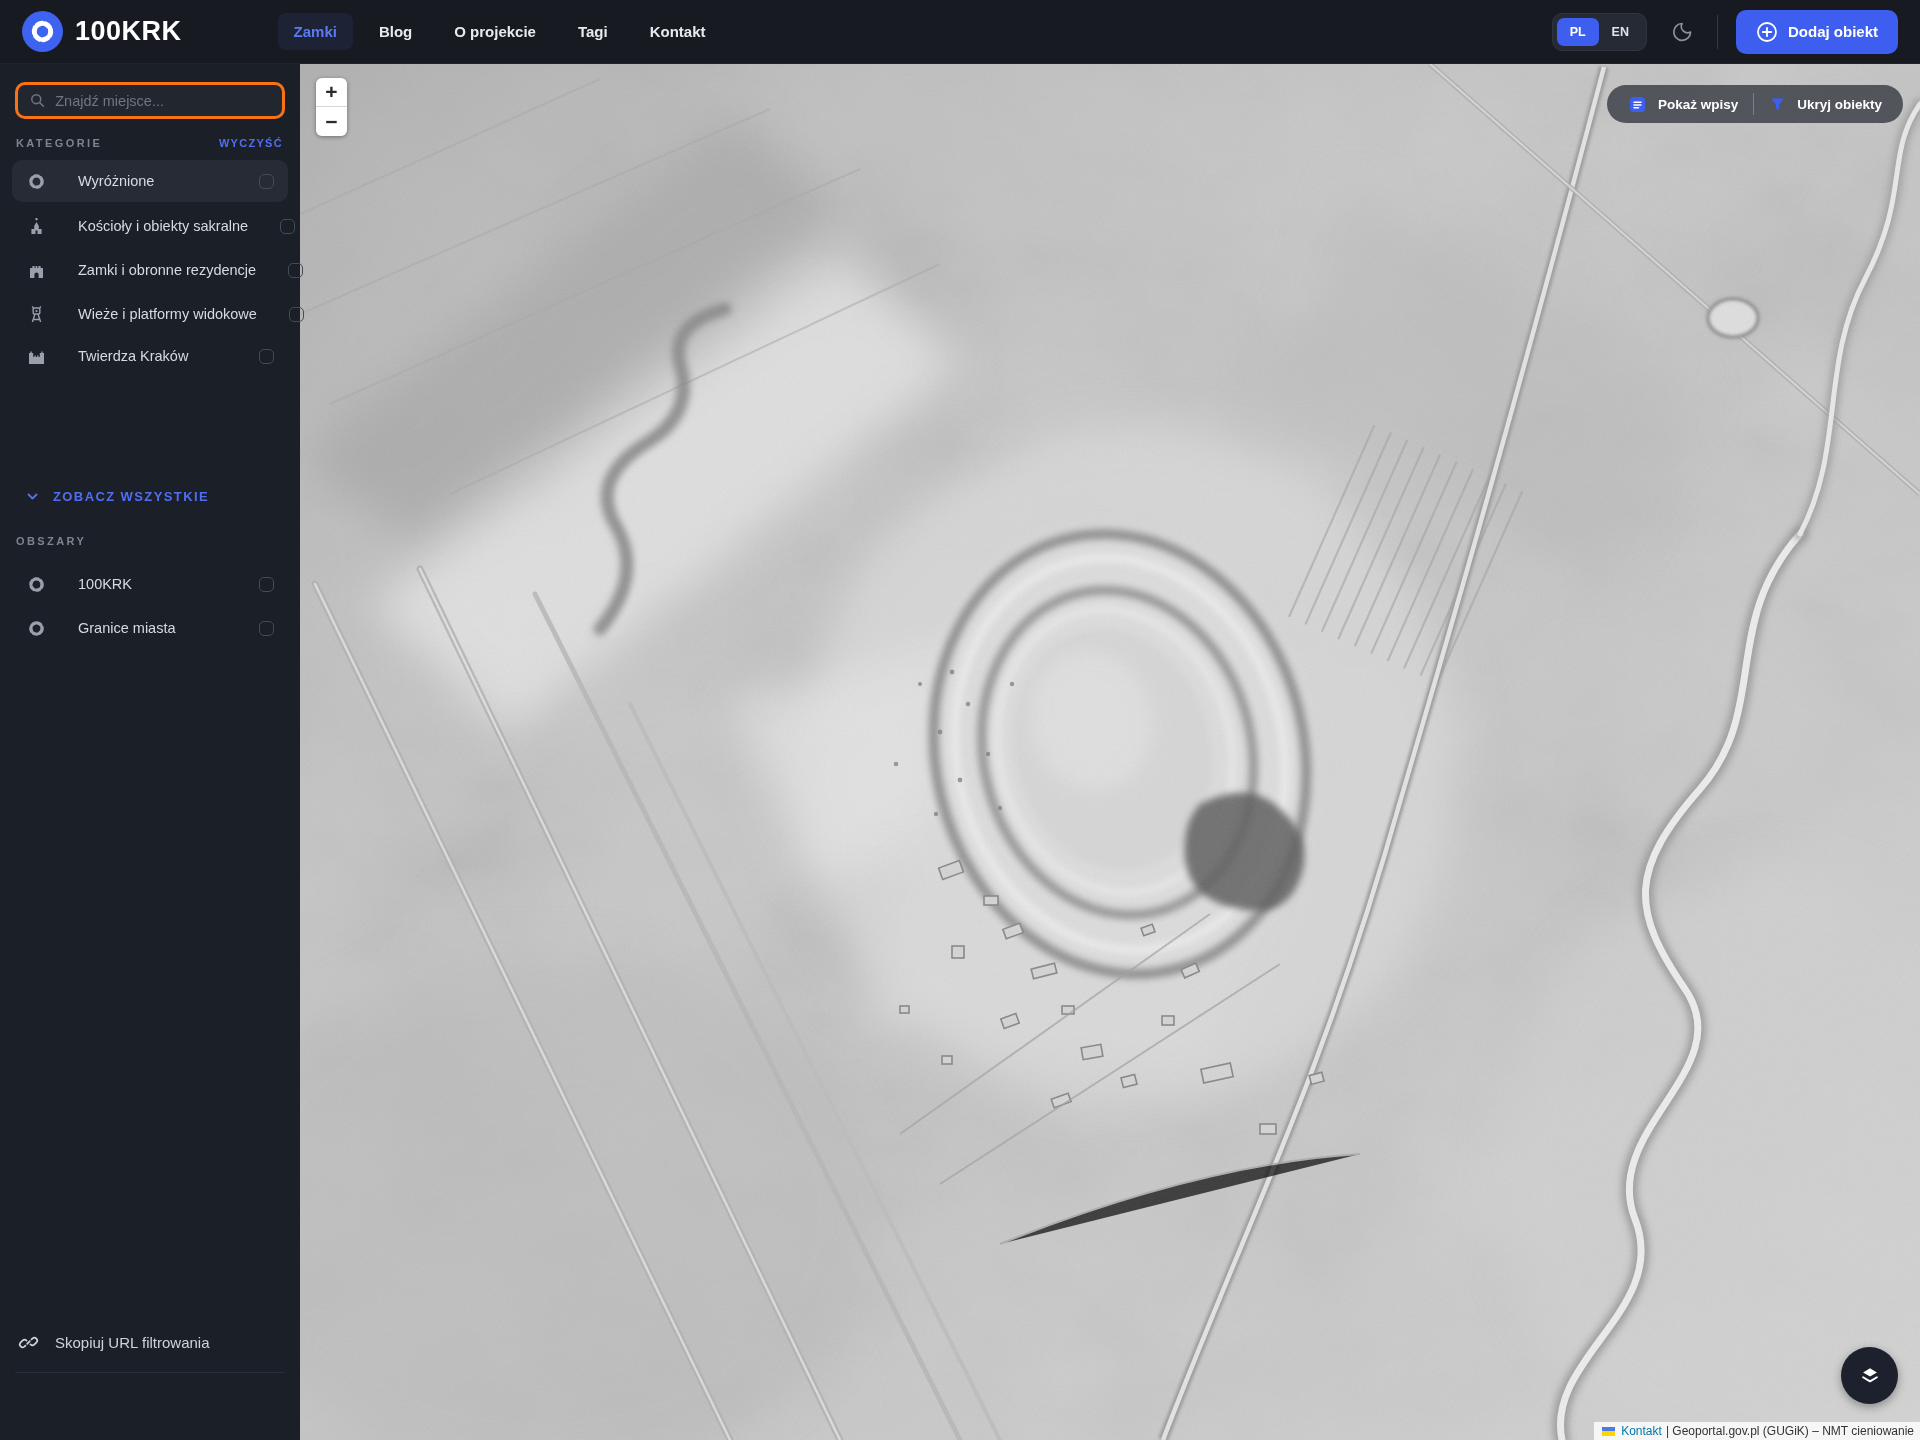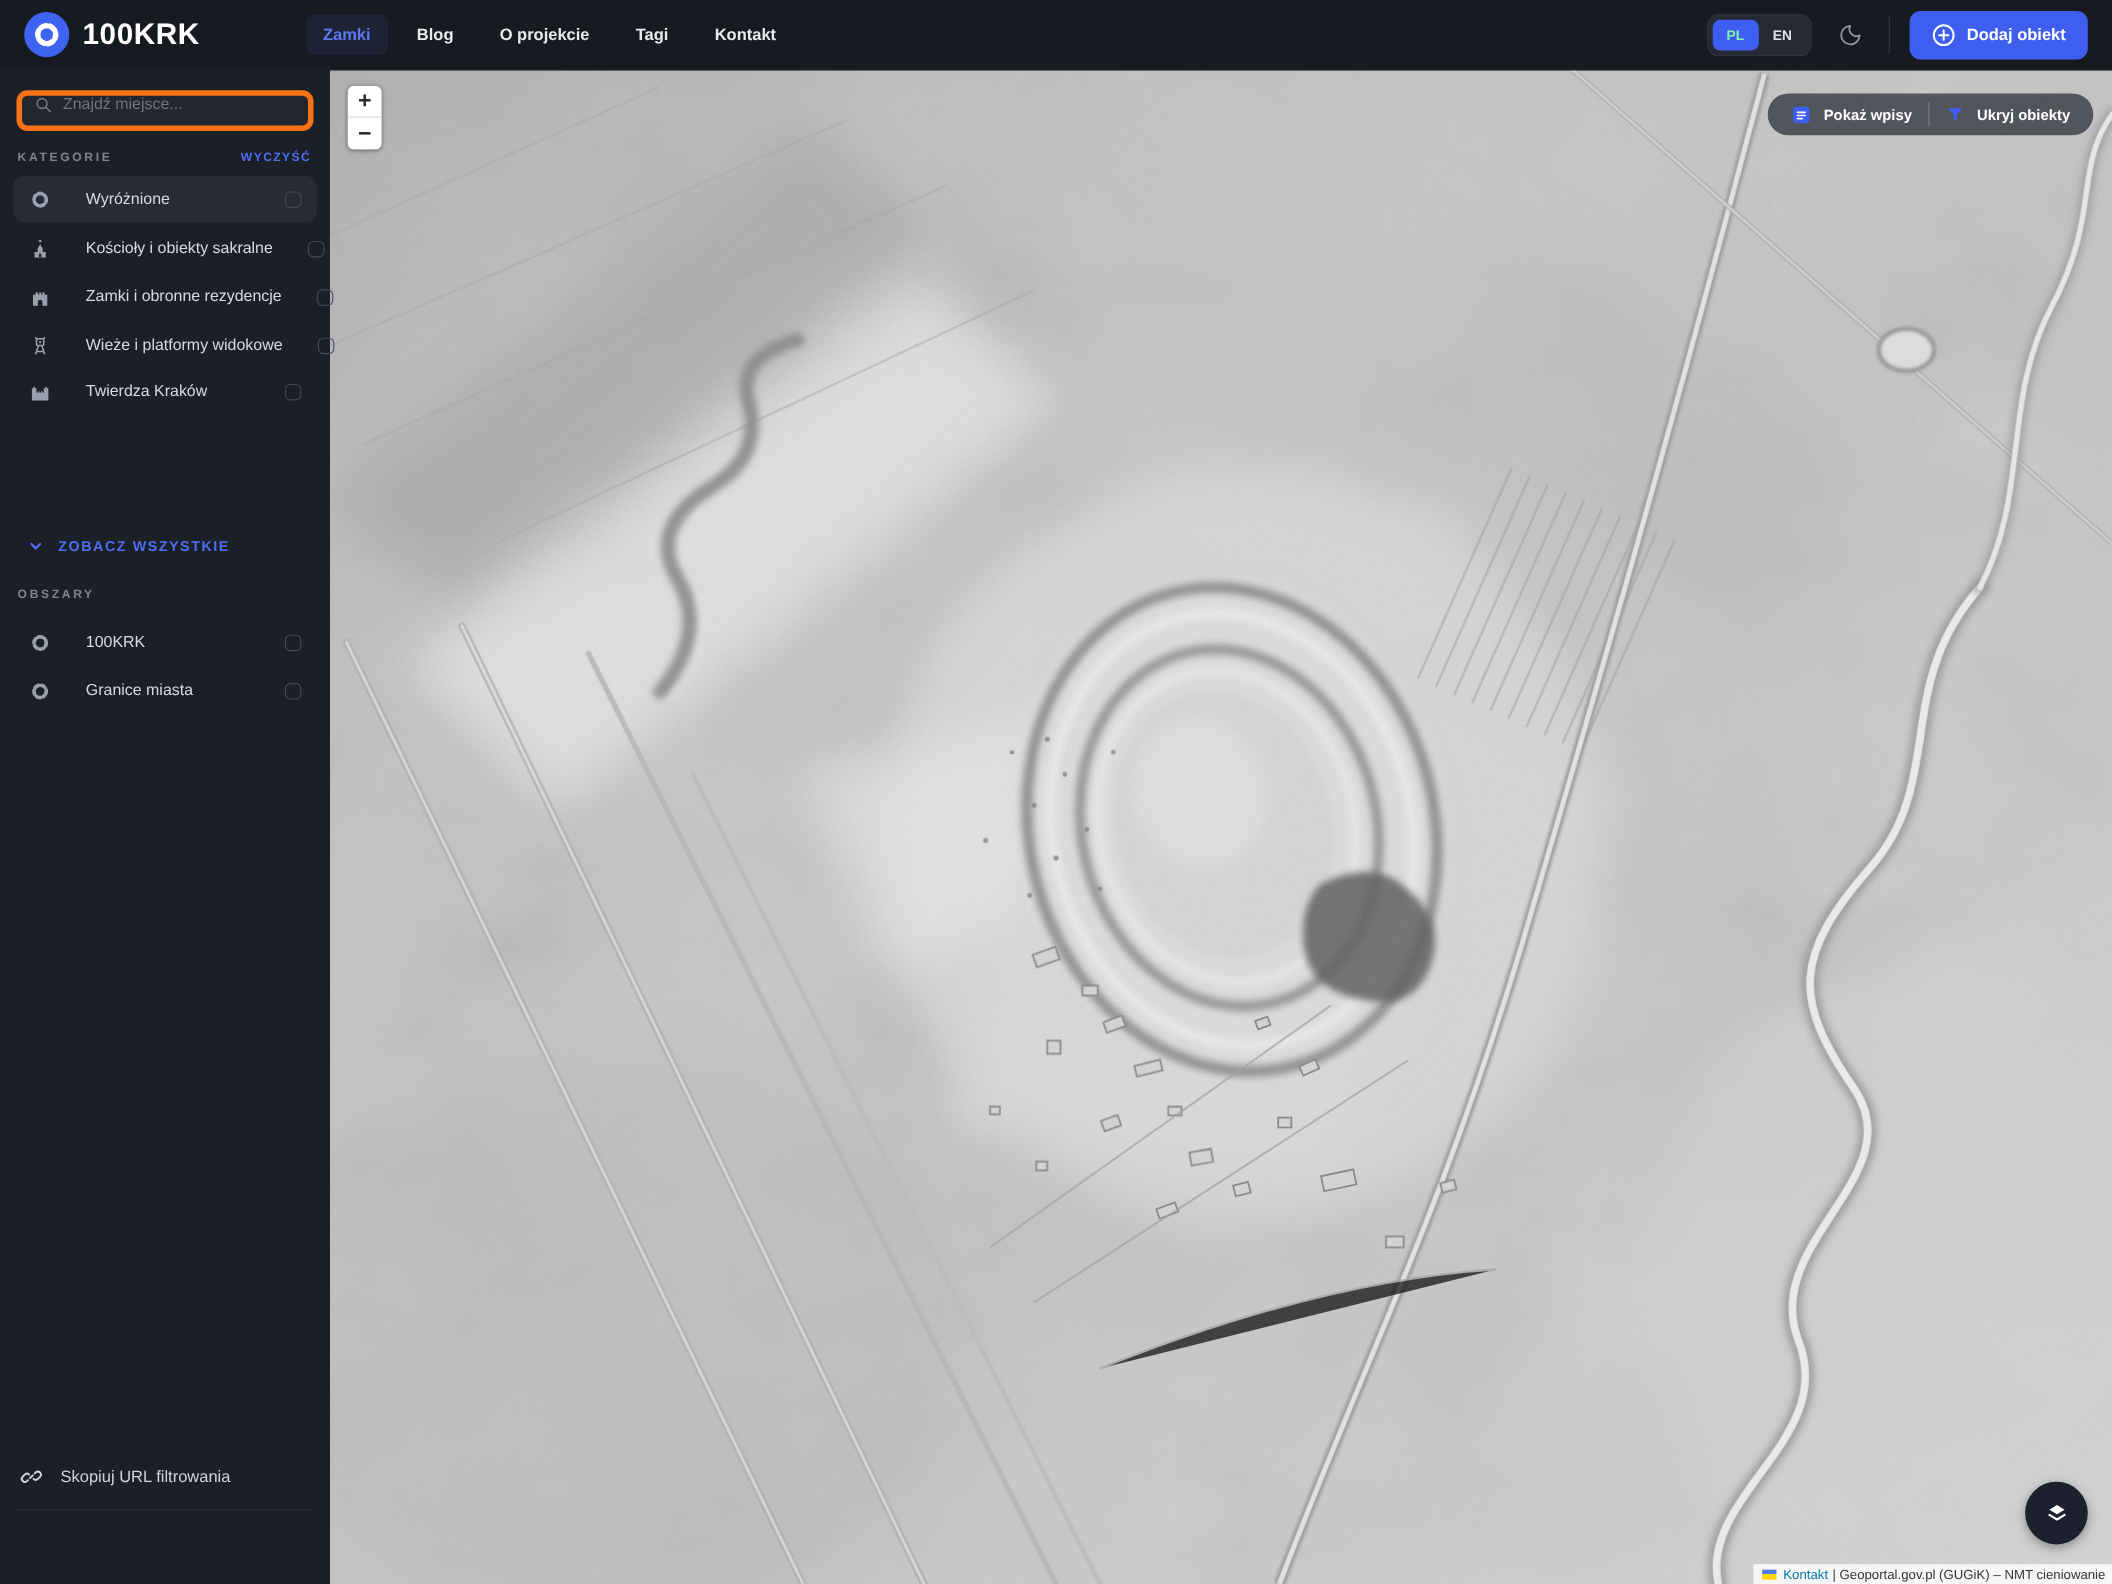--- a/index.html
+++ b/index.html
@@ -12,30 +12,30 @@
             display:flex; align-items:center; z-index:30; border-bottom:1px solid rgba(255,255,255,.04); }
   .brand { display:flex; align-items:center; gap:12px; margin-left:22px; }
   .brand-badge { width:41px; height:41px; border-radius:50%; background:#3e63f0; display:flex; align-items:center; justify-content:center; }
   .brand-name { color:#fff; font-size:27px; font-weight:800; letter-spacing:.5px; }
   .nav { display:flex; align-items:center; gap:10px; margin-left:96px; }
   .nav-item { color:#e8eaee; font-size:15px; font-weight:600; padding:10px 16px; border-radius:8px; cursor:pointer; }
   .nav-item.active { color:#5b79f5; background:#1d2334; }
   .top-right { margin-left:auto; margin-right:22px; display:flex; align-items:center; gap:18px; }
   .lang-toggle { display:flex; align-items:center; background:#262a34; border:1px solid #2f3440; border-radius:10px; padding:4px; }
   .lang-btn { font-size:12.5px; font-weight:700; padding:7px 13px; border-radius:7px; color:#dfe2e8; cursor:pointer; }
-  .lang-btn.active { background:#3e5ef0; color:#86efac; }
+  .lang-btn.active { background:#3e5ef0; color:#ffffff; }
   .theme-btn { display:flex; align-items:center; justify-content:center; width:34px; height:34px; cursor:pointer; }
   .v-div { width:1px; height:34px; background:#343946; }
   .add-btn { display:flex; align-items:center; gap:10px; background:#3e5ef0; color:#fff; font-size:15px;
              font-weight:700; border-radius:10px; padding:11px 20px; cursor:pointer; }
 
   
   .sidebar { position:absolute; left:0; top:64px; width:300px; height:1376px; background:#1b1f27; z-index:20; }
   .search-wrap { position:absolute; left:15px; top:18px; width:270px; height:37px; background:#22262f;
-                 border:5px solid #f97316; border-radius:10px; display:flex; align-items:flex-start; padding:0 12px; gap:10px; }
+                 border:3px solid #f97316; border-radius:10px; display:flex; align-items:center; padding:0 12px; gap:10px; }
   .search-input { background:transparent; border:none; outline:none; color:#cfd3da; font-size:14.5px; width:100%;
                   font-family:"Liberation Sans", sans-serif; }
   .search-input::placeholder { color:#6f7682; }
   .section-head { position:absolute; left:16px; color:#7d8490; font-size:11px; font-weight:700; letter-spacing:2.4px; }
   .clear-link { position:absolute; right:17px; color:#4f6ef2; font-size:11px; font-weight:700; letter-spacing:1.3px; cursor:pointer; }
   .cat-list { position:absolute; left:0; top:96px; width:300px; }
   .cat-row { position:absolute; left:12px; width:276px; height:42px; display:flex; align-items:center; gap:32px;
              padding:0 14px; border-radius:10px; cursor:pointer; }
   .cat-row.hl { background:#262b36; }
   .cat-ico { width:20px; height:20px; display:flex; align-items:center; justify-content:center; flex:0 0 auto; }

